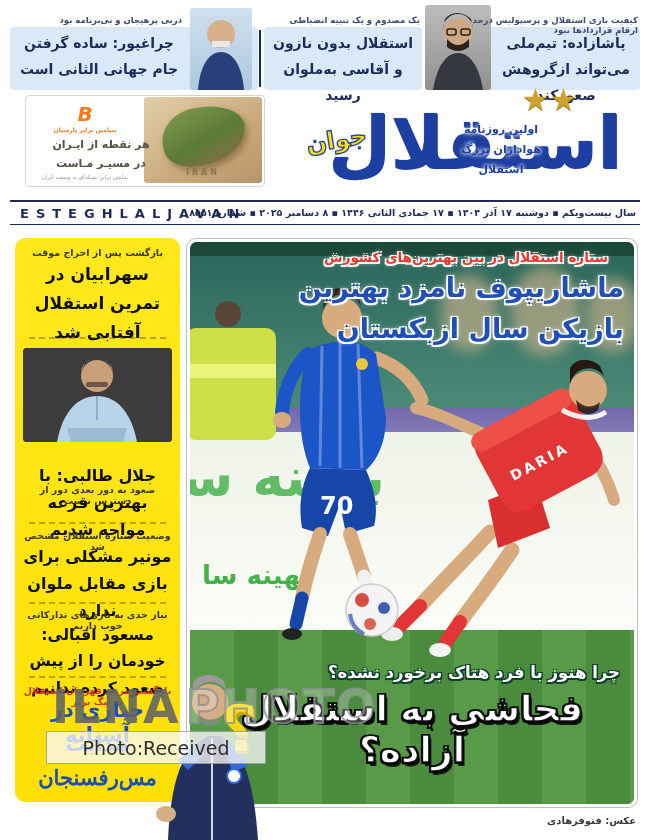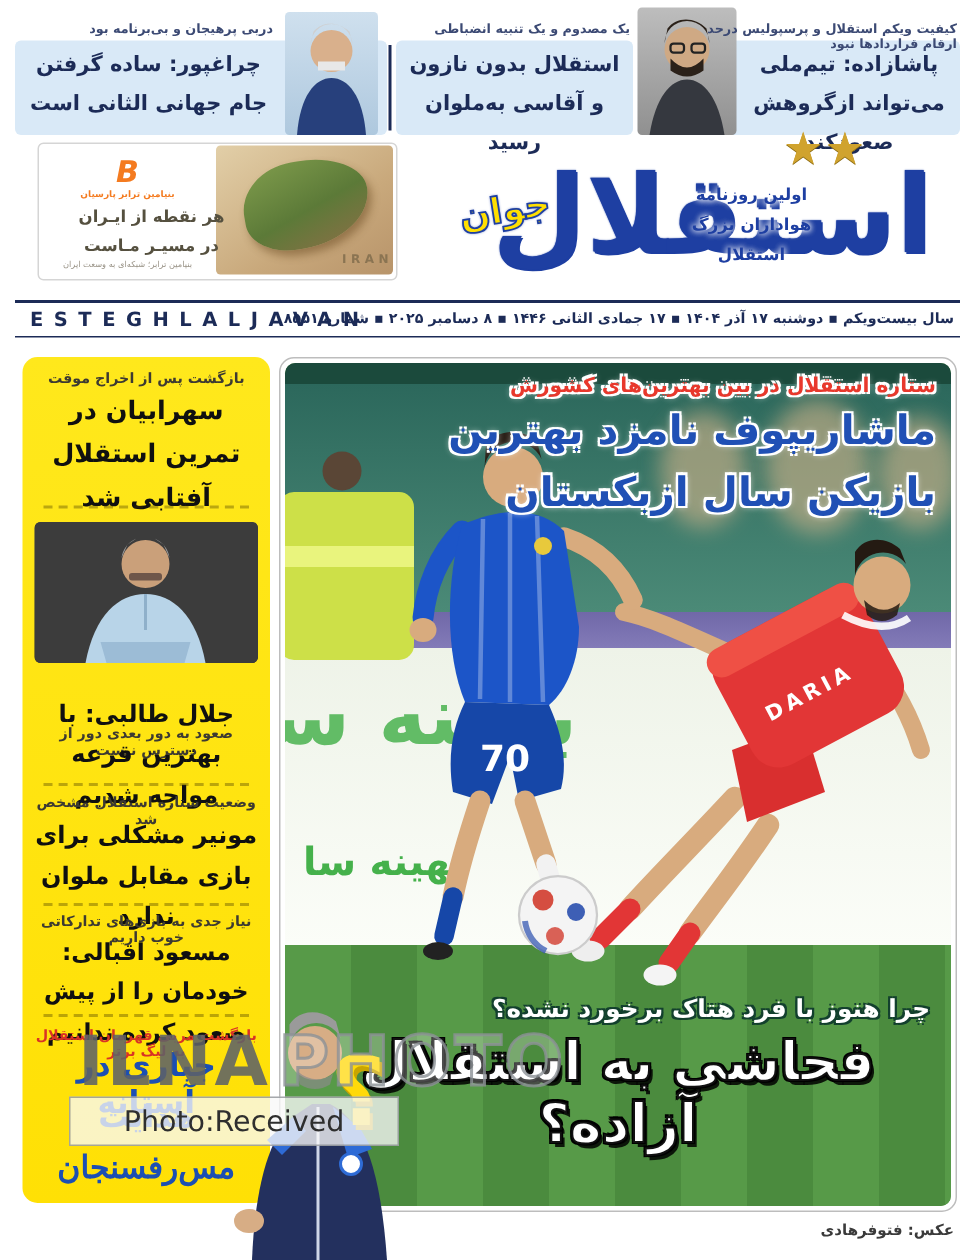--- a/index.html
+++ b/index.html
@@ -48,21 +48,21 @@
           display:flex;align-items:center;justify-content:center;font-size:19px;color:#2e2e2e;}
   
   .photo-frame{background:#fff;border:1px solid #bdbdbd;border-radius:10px;padding:3px;box-sizing:border-box;}
   .photo{position:relative;width:444px;height:562px;border-radius:7px;overflow:hidden;background:#4b8b3e;}
   .ph-band{position:absolute;left:0;right:0;}
   .blob{position:absolute;background:#c9b088;border-radius:50%;filter:blur(7px);opacity:.65;}
   .board-big{font-size:54px;font-weight:900;color:#3fae45;opacity:.8;white-space:nowrap;}
   .board-small{font-size:26px;font-weight:900;color:#45b14b;white-space:nowrap;}
   .halo-white{text-shadow:-1.5px -1.5px 0 #fff,1.5px -1.5px 0 #fff,-1.5px 1.5px 0 #fff,1.5px 1.5px 0 #fff,0 0 5px rgba(255,255,255,.95);}
   .halo-dark{text-shadow:-1.5px -1.5px 0 #13402e,1.5px -1.5px 0 #13402e,-1.5px 1.5px 0 #13402e,1.5px 1.5px 0 #13402e;}
-  .ov-kicker-top{font-size:13.5px;font-weight:900;color:#e8382c;text-align:right;}
+  .ov-kicker-top{font-size:13.5px;font-weight:900;color:#e8382c;text-align:left;}
   .ov-headline-top{font-size:27px;font-weight:900;color:#2050b5;text-align:right;line-height:1.5;}
   .ov-kicker-bottom{font-size:16.5px;font-weight:900;color:#ffffff;text-align:right;}
   .ov-headline-bottom{font-size:36px;font-weight:900;color:#ffffff;text-align:center;
       -webkit-text-stroke:1.3px #111;
       text-shadow:2.5px 3.5px 0 rgba(0,0,0,.85),-1.5px -1.5px 0 #000,1.5px -1.5px 0 #000,-1.5px 1.5px 0 #000,1.5px 1.5px 0 #000;}
   .caption{font-size:10px;font-weight:bold;color:#3a3a3a;}
 </style>
 </head>
 <body>
 
@@ -89,27 +89,27 @@
   <div class="abs ts-photo" style="left:425px;top:5px;width:66px;height:85px;background:linear-gradient(180deg,#bdbdbd,#909090);">
     <svg width="66" height="85">
       <circle cx="33" cy="28" r="15" fill="#cfa984"></circle>
       <path d="M18,24 a15,15 0 0 1 30,0 l-2,-10 c-8,-8 -20,-8 -26,0 Z" fill="#2b2119"></path>
       <path d="M22,34 q11,12 22,0 l0,8 q-11,8 -22,0 Z" fill="#2b2119"></path>
       <rect x="22" y="24" width="9" height="6" rx="2" fill="none" stroke="#222" stroke-width="1.5"></rect>
       <rect x="36" y="24" width="9" height="6" rx="2" fill="none" stroke="#222" stroke-width="1.5"></rect>
       <path d="M8,85 C12,60 22,48 33,48 C44,48 54,60 58,85 Z" fill="#35383f"></path>
     </svg>
   </div>
-  <div class="abs rtl ts-kicker" style="left:455px;top:15px;width:183px;">کیفیت ویکم استقلال و پرسپولیس درحد ارقام قراردادها نبود</div>
+  <div class="abs rtl ts-kicker" style="left:455px;top:15px;width:183px;">کیفیت بازی استقلال و پرسپولیس درحد ارقام قراردادها نبود</div>
   <div class="abs rtl ts-headline" style="left:496px;top:31px;width:140px;">پاشازاده: تیم‌ملی می‌تواند ازگروهش صعودکند</div>
 
   <div class="abs ad-box" style="left:25px;top:95px;width:238px;height:90px;">
     <div class="abs ad-photo" style="left:118px;top:1px;width:118px;height:86px;">
       <div class="abs map-blob" style="left:18px;top:10px;width:84px;height:58px;"></div>
-      <div class="abs map-label" style="left:0;right:0;bottom:6px;text-align:right;">IRAN</div>
+      <div class="abs map-label" style="left:0;right:0;bottom:6px;text-align:center;">IRAN</div>
     </div>
     <div class="abs" style="left:0;top:6px;width:118px;text-align:center;font-weight:900;font-style:italic;font-size:20px;color:#f47b20;">B</div>
     <div class="abs rtl ad-brand" style="left:0;top:30px;width:118px;">بنیامین ترابر پارسیان</div>
     <div class="abs rtl ad-headline" style="left:16px;top:40px;width:118px;">
       <div>هر نقطه از ایـران</div>
       <div>در مسیـر مـاست</div>
     </div>
     <div class="abs rtl ad-tag" style="left:0;top:78px;width:118px;">بنیامین ترابر؛ شبکه‌ای به وسعت ایران</div>
   </div>
 

